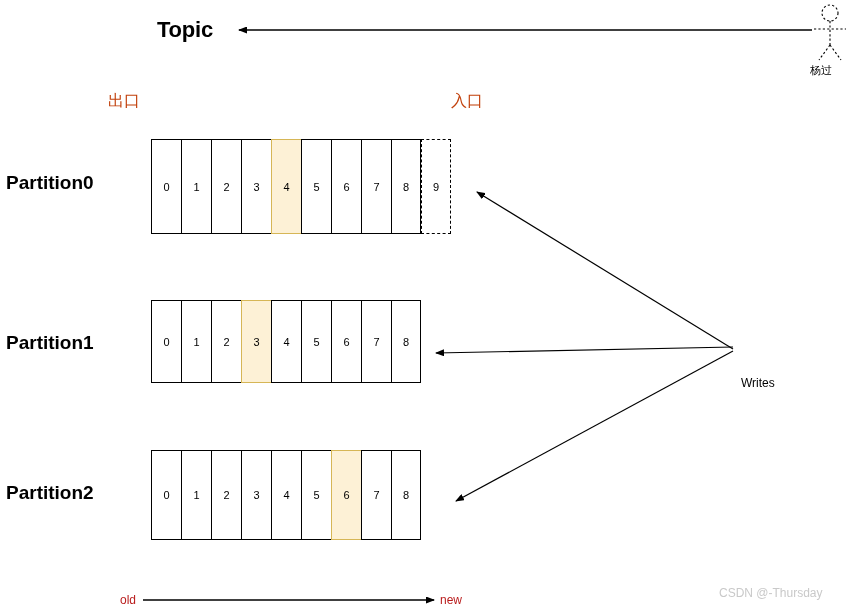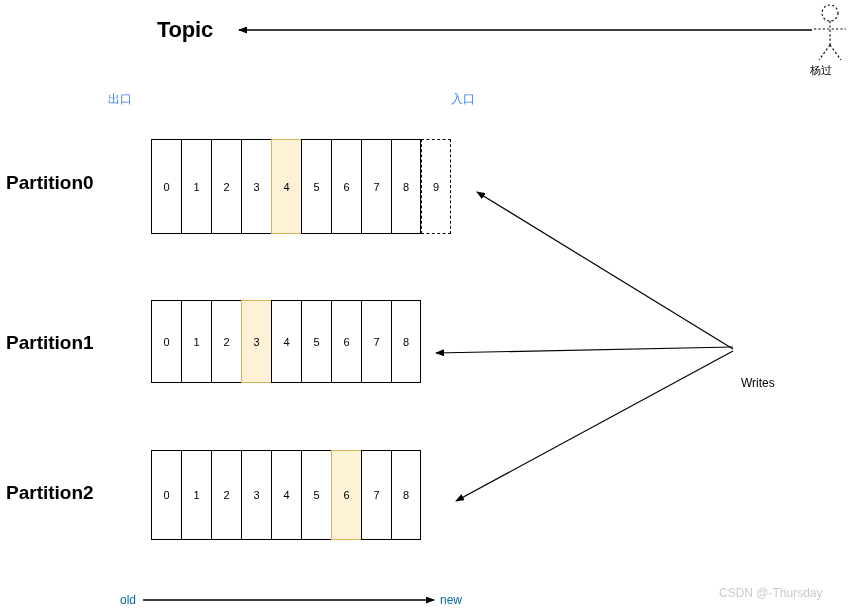--- a/index.html
+++ b/index.html
@@ -39,22 +39,22 @@
   .actor-label {
     position: absolute;
     left: 810px;
     top: 63px;
     font-size: 11px;
     color: #000000;
     white-space: nowrap;
   }
   .port-label {
     position: absolute;
-    font-size: 12px;
-    color: #3b82f6;
+    font-size: 16px;
+    color: #c2410c;
     white-space: nowrap;
   }
   .port-out { left: 108px; top: 91px; }
   .port-in  { left: 434px; top: 91px; margin-left: 17px; }
 
   .partition-label {
     position: absolute;
     left: 6px;
     font-size: 19px;
     font-weight: bold;
@@ -106,21 +106,21 @@
     left: 741px;
     top: 343px;
     font-size: 12px;
     color: #000000;
     white-space: nowrap;
     margin-top: 33px;
   }
   .axis-label {
     position: absolute;
     font-size: 12px;
-    color: #0369a1;
+    color: #b91c1c;
     white-space: nowrap;
   }
   .axis-old { left: 120px; top: 593px; }
   .axis-new { left: 440px; top: 593px; }
 
   .watermark {
     position: absolute;
     left: 719px;
     top: 586px;
     font-size: 12px;

